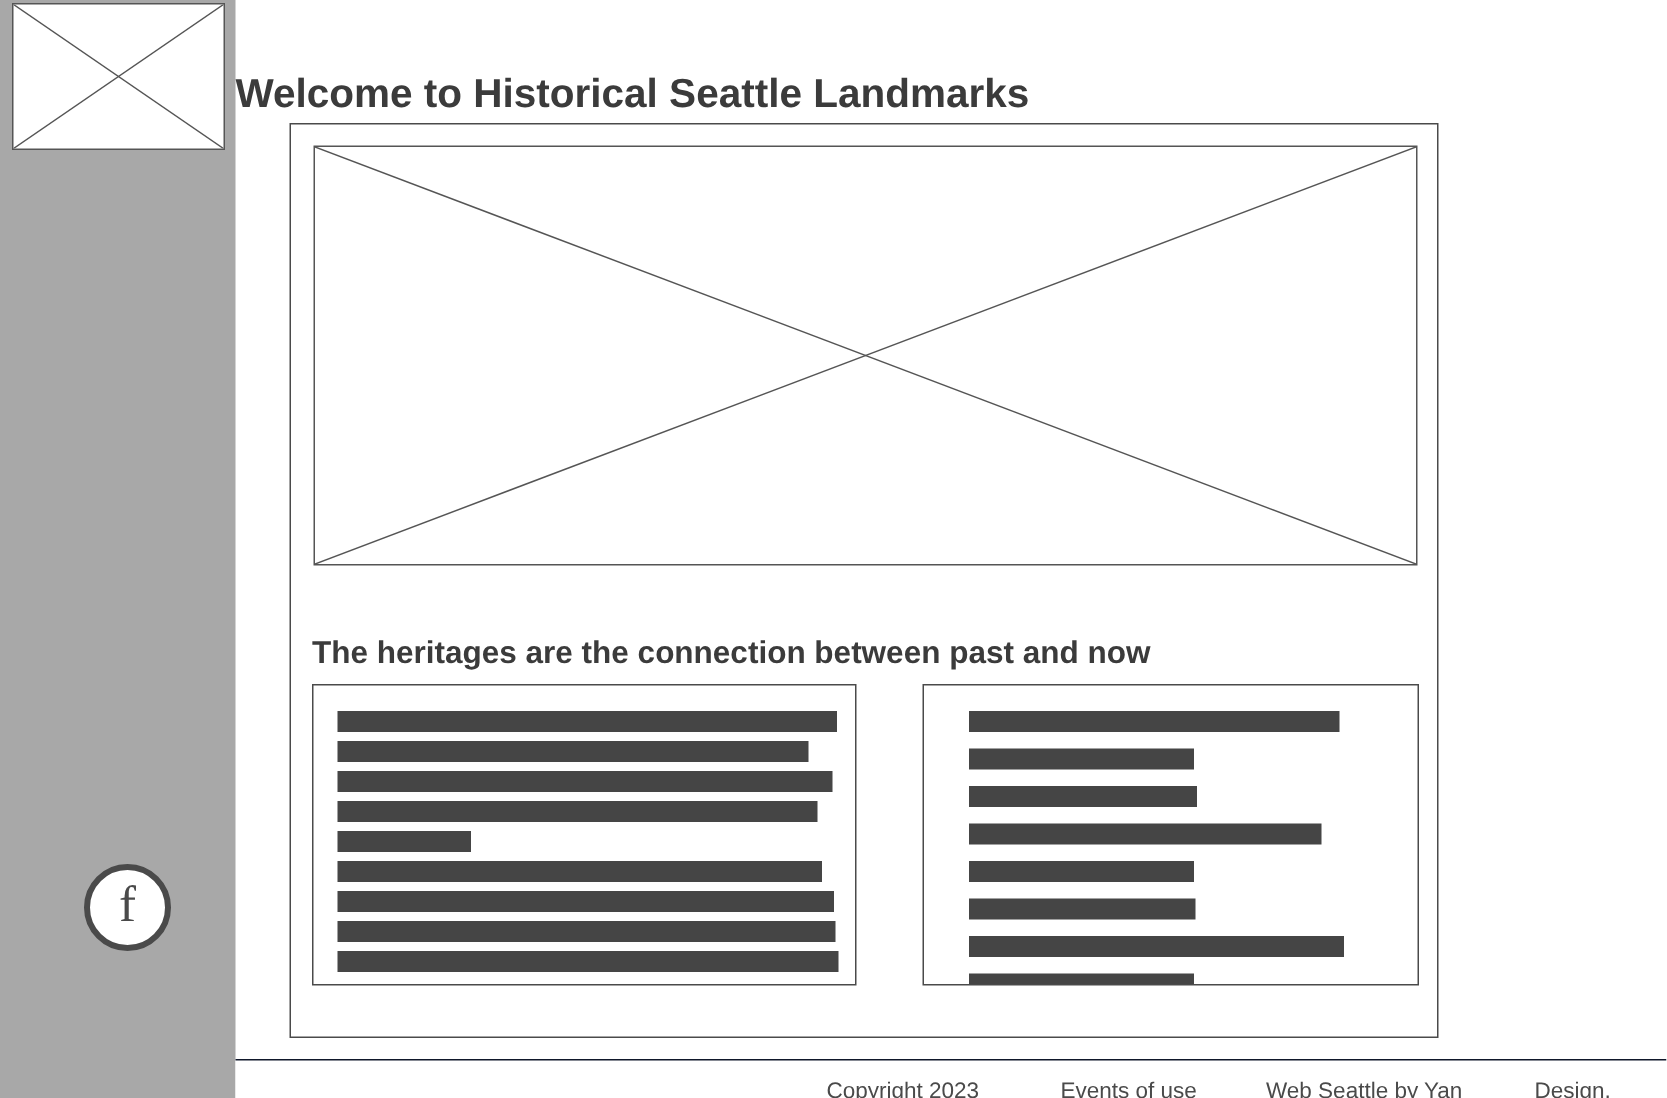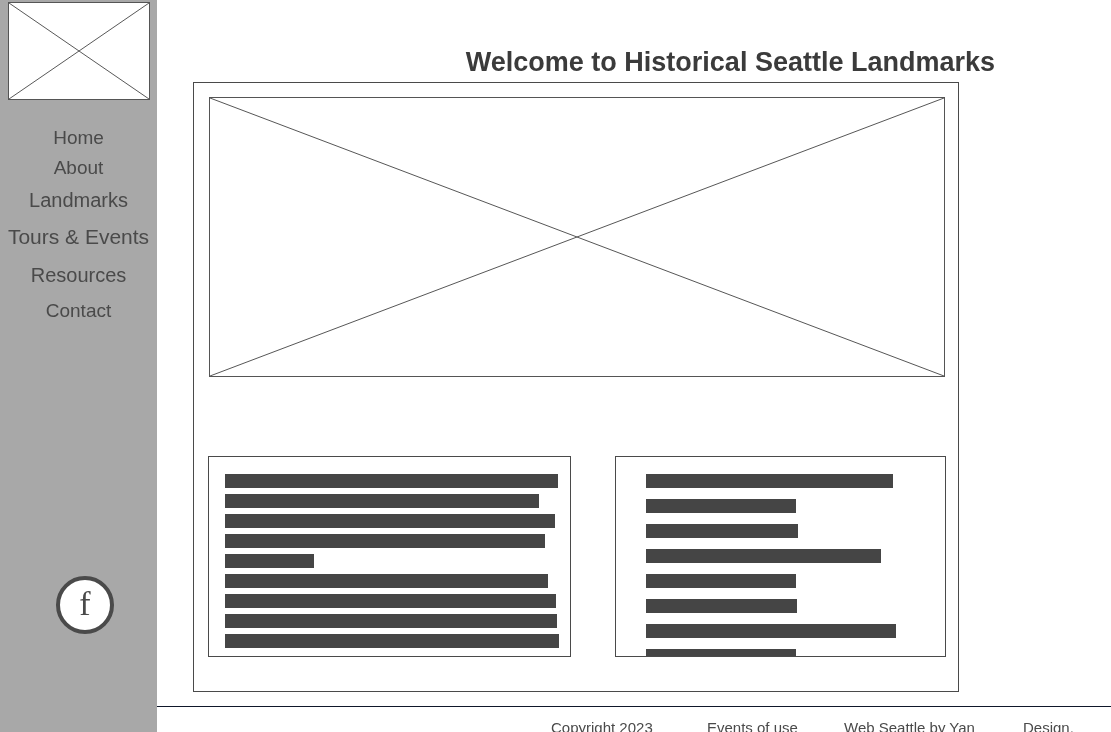--- a/index.html
+++ b/index.html
@@ -81,21 +81,21 @@
     position: relative;
     top: -1px;
   }
 
   
   #page-title {
     position: absolute;
     left: 157px;
     top: 28px;
     width: 838px;
-    text-align: right;
+    text-align: left;
     font-size: 27px;
     font-weight: bold;
     color: #3b3b3b;
     line-height: 1.2;
   }
 
   
   #main-content {
     position: absolute;
     left: 193px;
@@ -186,46 +186,39 @@
 
 <div id="sidebar">
 
   <div id="logo-placeholder">
     <svg viewBox="0 0 142 98" preserveAspectRatio="none">
       <line x1="0" y1="0" x2="142" y2="98" stroke="#555555" stroke-width="1"></line>
       <line x1="142" y1="0" x2="0" y2="98" stroke="#555555" stroke-width="1"></line>
     </svg>
   </div>
 
-  <nav id="sidebar-nav">
-    <a class="nav-item n0" href="#">Home</a>
-    <a class="nav-item n1" href="#">About</a>
-    <a class="nav-item n2" href="#">Landmarks</a>
-    <a class="nav-item n3" href="#">Tours &amp; Events</a>
-    <a class="nav-item n4" href="#">Resources</a>
-    <a class="nav-item n5" href="#">Contact</a>
-  </nav>
 
   <div id="facebook-icon">
     <span class="glyph">f</span>
   </div>
 
 </div>
 
 <h1 id="page-title">Welcome to Historical Seattle Landmarks</h1>
 
 <div id="main-content">
 
   <div id="hero-image-placeholder">
     <svg viewBox="0 0 736 280" preserveAspectRatio="none">
       <line x1="0" y1="0" x2="736" y2="280" stroke="#555555" stroke-width="1"></line>
       <line x1="736" y1="0" x2="0" y2="280" stroke="#555555" stroke-width="1"></line>
     </svg>
   </div>
 
+  <h2 id="section-heading">The heritages are the connection between past and now</h2>
 
   <div class="content-card" id="content-card-left">
     <div class="skeleton-bars">
         <div class="skeleton-bar" style="width: 333px;"></div>
         <div class="skeleton-bar" style="width: 314px;"></div>
         <div class="skeleton-bar" style="width: 330px;"></div>
         <div class="skeleton-bar" style="width: 320px;"></div>
         <div class="skeleton-bar" style="width: 89px;"></div>
         <div class="skeleton-bar" style="width: 323px;"></div>
         <div class="skeleton-bar" style="width: 331px;"></div>

